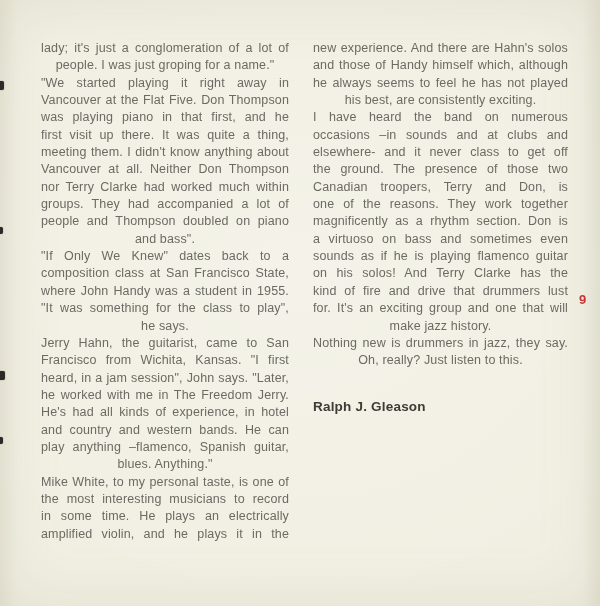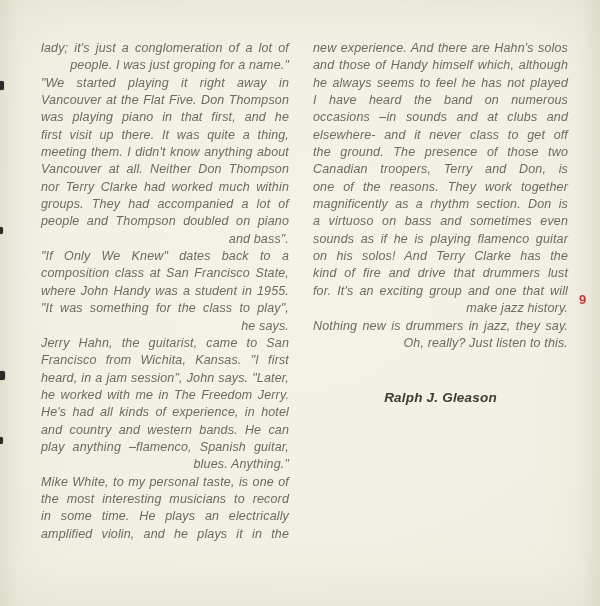--- a/index.html
+++ b/index.html
@@ -10,37 +10,36 @@
       radial-gradient(ellipse 120% 100% at 50% 45%, rgba(255,255,255,0.25), rgba(0,0,0,0) 60%),
       linear-gradient(90deg, rgba(190,186,160,0.18) 0%, rgba(0,0,0,0) 3%, rgba(0,0,0,0) 97%, rgba(190,186,160,0.22) 100%),
       #f1efe2;
     box-shadow: inset 0 0 60px rgba(160,155,125,0.18);
   }
   .col{
     position:absolute;top:40px;
     color:#6b6a63;
     font-size:12.5px;
     letter-spacing:0.15px;
-    font-style:italic;
   }
   .col-left{left:41px;width:248px;}
   .col-right{left:313px;width:255px;}
   .line{
     height:17.35px;line-height:17.35px;
     white-space:nowrap;
-    text-align:right;
+    text-align:center;
   }
   .line.just{
     white-space:normal;
     text-align:justify;
     text-align-last:justify;
   }
   .signature{
-    margin-top:38px;
-    text-align:center;
+    margin-top:29px;
+    text-align:left;
     font-weight:bold;
     font-size:13.5px;
     letter-spacing:0.2px;
     color:#3c3b35;
   }
   .page-number{
     position:absolute;left:579px;top:292px;
     color:#c63434;font-weight:bold;font-size:13px;
   }
   .binding-mark{
@@ -94,20 +93,21 @@
       <div class="line just">the most interesting musicians to record</div>
       <div class="line just">in some time. He plays an electrically</div>
       <div class="line just">amplified violin, and he plays it in the</div>
     </div>
 
   <div class="col col-right">
 
       <div class="line just">new experience. And there are Hahn's solos</div>
       <div class="line just">and those of Handy himself which, although</div>
       <div class="line just">he always seems to feel he has not played</div>
+      <div class="line">his best, are consistently exciting.</div>
       <div class="line just">I have heard the band on numerous</div>
       <div class="line just">occasions –in sounds and at clubs and</div>
       <div class="line just">elsewhere- and it never class to get off</div>
       <div class="line just">the ground. The presence of those two</div>
       <div class="line just">Canadian troopers, Terry and Don, is</div>
       <div class="line just">one of the reasons. They work together</div>
       <div class="line just">magnificently as a rhythm section. Don is</div>
       <div class="line just">a virtuoso on bass and sometimes even</div>
       <div class="line just">sounds as if he is playing flamenco guitar</div>
       <div class="line just">on his solos! And Terry Clarke has the</div>

